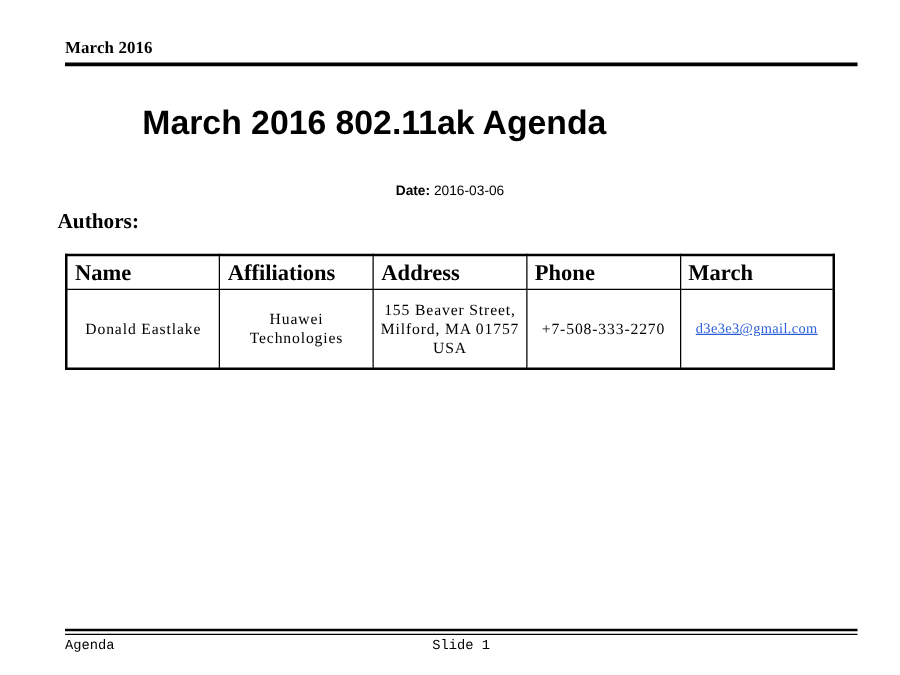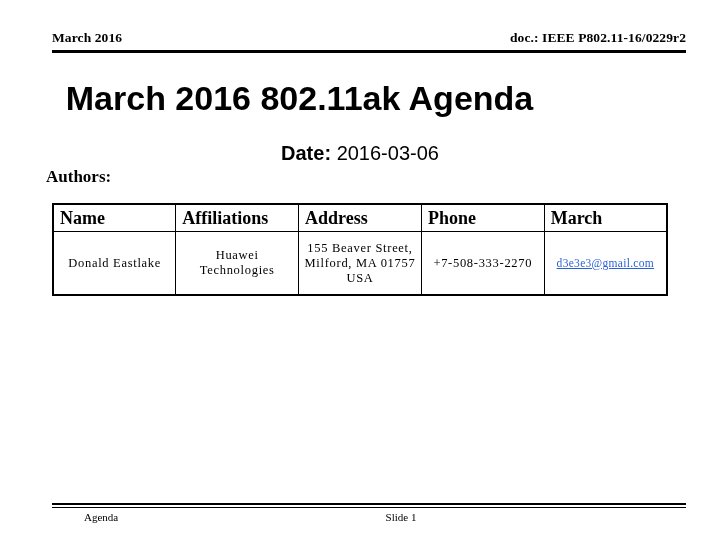--- a/index.html
+++ b/index.html
@@ -41,32 +41,32 @@
 
   
   .slide-title {
     position: absolute;
     left: 0;
     top: 82px;
     width: 599px;
     text-align: center;
     font-family: "Liberation Sans", sans-serif;
     font-weight: bold;
-    font-size: 34px;
+    font-size: 27px;
     line-height: 32px;
     letter-spacing: 0px;
   }
   .slide-date {
     position: absolute;
     left: 0;
     top: 144px;
     width: 720px;
     text-align: center;
     font-family: "Liberation Sans", sans-serif;
-    font-size: 20px;
+    font-size: 11px;
     line-height: 18px;
   }
   .slide-date .date-label {
     font-weight: bold;
   }
 
   
   .authors-label {
     position: absolute;
     left: 46px;
@@ -146,24 +146,23 @@
     width: 634px;
     height: 1px;
     background: #000000;
   }
   .doc-footer {
     position: absolute;
     left: 52px;
     top: 510px;
     width: 634px;
     height: 16px;
-    font-family: Liberation Serif, serif;
+    font-family: Liberation Mono, monospace;
     font-size: 11px;
     line-height: 15px;
-    margin-left: 32px;
   }
   .doc-footer .foot-left {
     position: absolute;
     left: 0;
     top: 0;
   }
   .doc-footer .foot-center {
     position: absolute;
     left: 0;
     top: 0;
@@ -175,21 +174,20 @@
     right: 0;
     top: 0;
     text-align: right;
   }
 </style>
 </head>
 <body>
 
 <div class="doc-header">
   <span>March 2016</span>
-  <span>doc.: IEEE P802.11-16/0229r2</span>
 </div>
 <div class="header-rule"></div>
 
 <div class="slide-title">March 2016 802.11ak Agenda</div>
 
 <div class="slide-date">
   <span class="date-label">Date:</span>
   <span>2016-03-06</span>
 </div>
 

